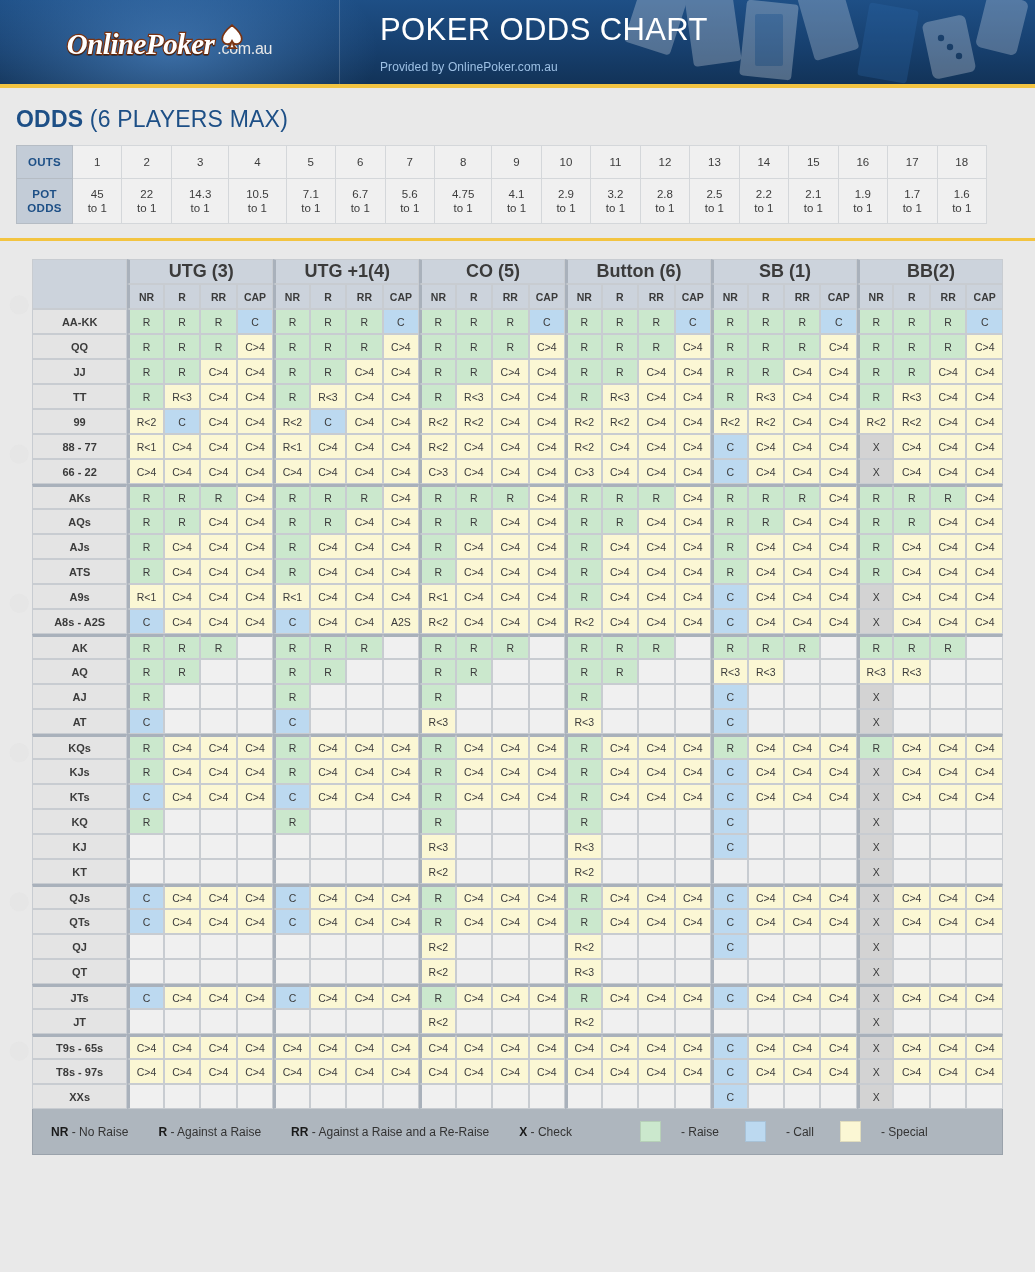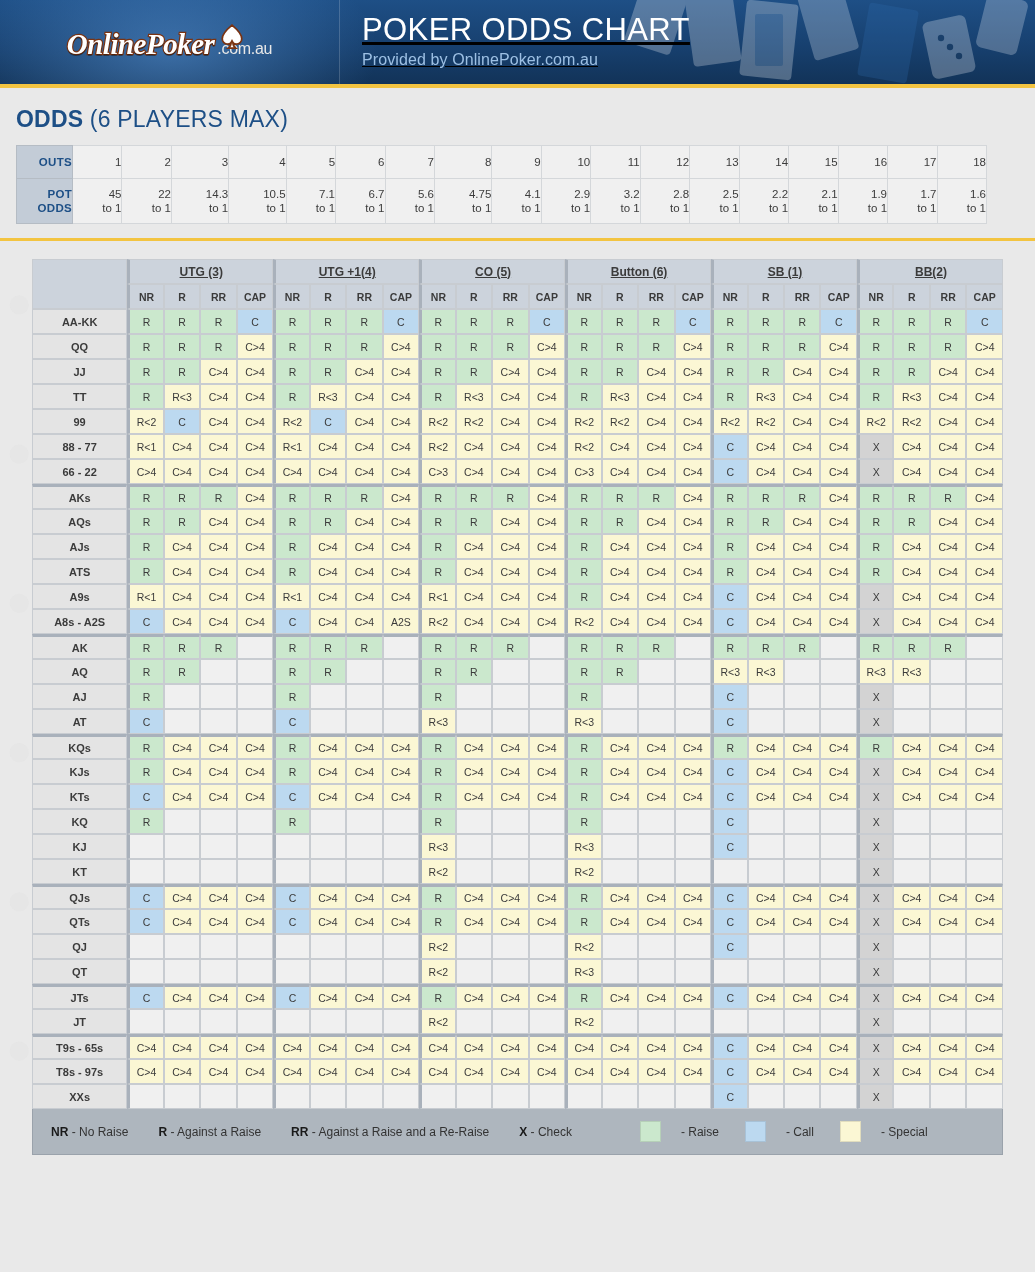--- a/index.html
+++ b/index.html
@@ -47,27 +47,27 @@
   }
   .logo-tld{
     font-family:"Liberation Sans", sans-serif;
     font-size:16px; color:#e8e8e8; margin-left:3px; padding-bottom:3px;
     letter-spacing:-0.3px;
   }
   .logo-spade{
     position:absolute; left:152px; top:-4px;
     width:26px; height:26px; pointer-events:none;
   }
-  .header-title-zone{ position:absolute; left:362px; top:14px;text-decoration:underline; }
+  .header-title-zone{ position:absolute; left:380px; top:14px; }
   .header-title{
     font-size:31px; color:#fff; letter-spacing:.4px; line-height:1.05;
     font-weight:normal;
   }
   .header-sub{
-    margin-top:4px; font-size:16px; color:#9dc0e4; letter-spacing:.1px;
+    margin-top:13px; font-size:12px; color:#9dc0e4; letter-spacing:.1px;
   }
 
   
   .odds-section{
     background:#e9e9e9; padding:18px 32px 14px 16px;
     border-bottom:3px solid #f3c441;
     position:relative;
   }
   .odds-heading{
     font-size:23px; color:#1d4f86; margin-bottom:12px; letter-spacing:.2px;
@@ -75,21 +75,21 @@
   .odds-heading b{ font-weight:bold; }
   .odds-heading span{ font-weight:normal; }
 
   table.odds{
     border-collapse:collapse; width:971px;
     background:#f0f0f0;
     border:1px solid #b5bcc4;
   }
   table.odds td, table.odds th{
     border:1px solid #d4d7da;
-    text-align:right; vertical-align:middle;
+    text-align:center; vertical-align:middle;
     font-size:11.5px; color:#3c3c3c;
     padding:0;
   }
   table.odds .rowlbl{
     background:#c3ccd7; color:#1d4f86; font-weight:bold; font-size:11.5px;
     width:56px; letter-spacing:.3px;
     border:1px solid #b5bcc4;
   }
   table.odds tr.outs td{ height:33px; }
   table.odds tr.potodds td{ height:45px; line-height:1.22; }
@@ -112,22 +112,22 @@
     font-size:10.5px;
   }
   table.main td, table.main th{
     padding:0; text-align:center; vertical-align:middle;
     border:1px solid #c8ccd1;
     color:#3b3b3b;
     height:25px;
   }
   
   th.pos-group{
-    background:#ccd3dc; color:#1d4f86; font-weight:bold; font-size:12px;
-    height:29px; border:1px solid #b3bac3;text-decoration:underline;
+    background:#ccd3dc; color:#1d4f86; font-weight:bold; font-size:18px;
+    height:29px; border:1px solid #b3bac3;
   }
   th.sub{
     background:#ccd3dc; color:#2c2c2c; font-weight:bold; font-size:10.5px;
     height:24px; border:1px solid #b3bac3;
   }
   th.corner{ background:#ccd3dc; border:1px solid #b3bac3; }
   td.hand{
     background:#e4e4e4; color:#333; font-weight:bold; font-size:11px;
     width:94px; border:1px solid #cfcfcf;
   }

